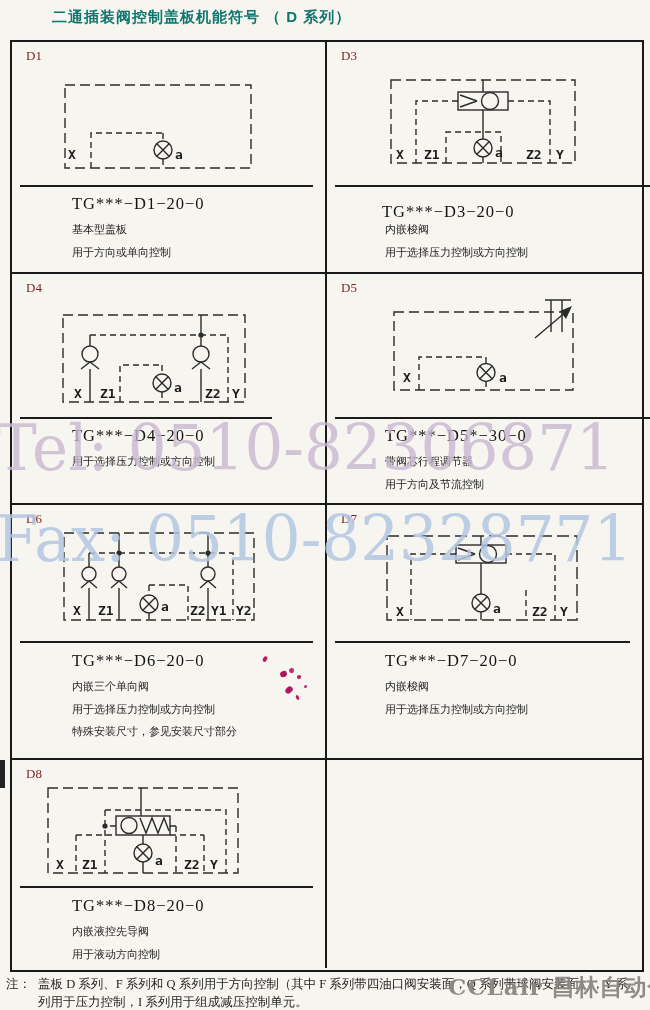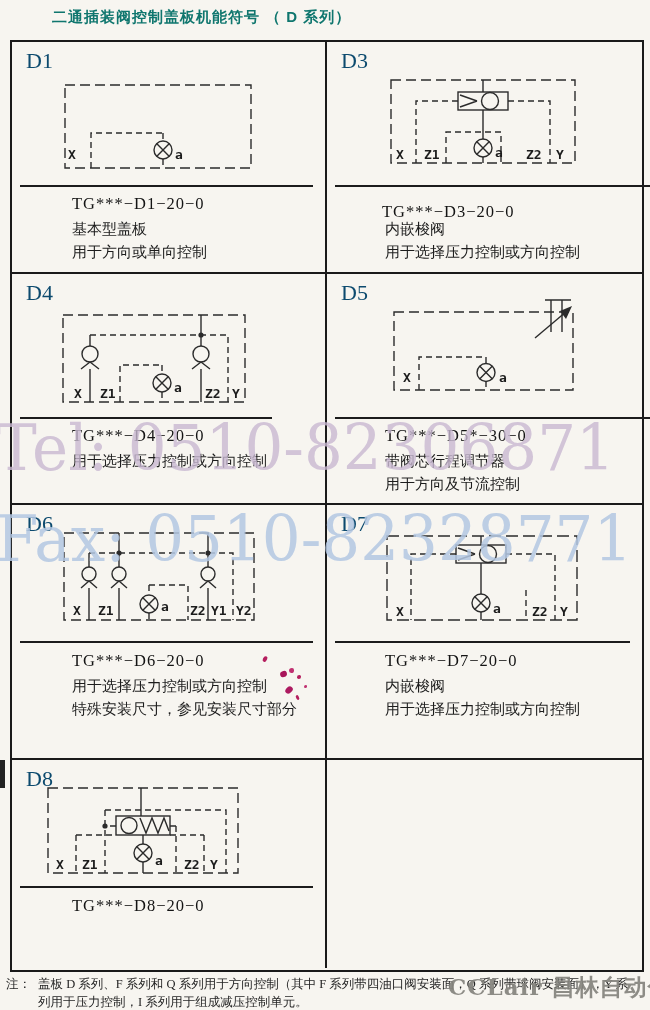--- a/index.html
+++ b/index.html
@@ -4,24 +4,24 @@
 <style>
   html,body{margin:0;padding:0;}
   .page{position:relative;width:650px;height:1010px;background:#f7f5f0;overflow:hidden;
         font-family:"Liberation Serif", serif;color:#1c1c1c;}
   .title{position:absolute;left:8px;top:8px;font-family:"Liberation Sans", sans-serif;
          font-weight:bold;font-size:15px;letter-spacing:1px;color:#0f766e;margin-left:44px;}
   .frame{position:absolute;left:10px;top:40px;width:630px;height:928px;border:2px solid #1a1a1a;}
   .vline{position:absolute;left:325px;top:40px;width:2px;height:928px;background:#1a1a1a;}
   .hline{position:absolute;left:10px;width:632px;height:2px;background:#1a1a1a;}
   .cell{position:absolute;}
-  .cell-label{position:absolute;left:14px;top:6px;font-size:22px;color:#0c4a6e;}
+  .cell-label{position:absolute;left:14px;top:6px;font-size:13px;color:#7f1d1d;}
   .sep{position:absolute;left:8px;right:12px;border-top:2px solid #1c1c1c;}
   .code{position:absolute;left:60px;font-size:16.5px;letter-spacing:1px;color:#141414;white-space:nowrap;}
-  .desc{position:absolute;left:60px;font-size:15px;line-height:22.5px;color:#1d1d1d;white-space:nowrap;}
+  .desc{position:absolute;left:60px;font-size:11px;line-height:22.5px;color:#1d1d1d;white-space:nowrap;}
   .diagram{position:absolute;}
   .diagram text{font-family:"DejaVu Sans Mono", monospace;font-size:13px;font-weight:bold;}
   .wm{position:absolute;white-space:nowrap;pointer-events:none;z-index:5;
       font-family:"DejaVu Serif", serif;}
   .wm-tel{left:-4px;top:412px;font-size:63px;color:#c9b9d2;opacity:.8;transform:scaleX(.97);transform-origin:left top;}
   .wm-fax{left:-4px;top:503px;font-size:63px;color:#b4c8e3;opacity:.85;transform:scaleX(.97);transform-origin:left top;}
   .wm-brand{left:448px;top:972px;font-size:23px;font-weight:bold;color:#85847e;opacity:.92;letter-spacing:1px;}
   .note{position:absolute;left:6px;top:976px;width:640px;font-size:12.5px;line-height:17.5px;color:#242424;}
   .note .lbl{position:absolute;left:0;top:0;}
   .note .body{position:absolute;left:32px;top:0;width:606px;}
@@ -204,20 +204,21 @@
         <text x="40" y="86">Z1</text>
         <text x="103" y="82">a</text>
         <text x="132" y="86">Z2</text>
         <text x="153" y="86">Y1</text>
         <text x="178" y="86">Y2</text>
       </g>
     </svg>
     <div class="sep" style="top:136px"></div>
     <div class="code" style="top:146px">TG***−D6−20−0</div>
     <div class="desc" style="top:170px">
+      <div>内嵌三个单向阀</div>
       <div>用于选择压力控制或方向控制</div>
       <div>特殊安装尺寸，参见安装尺寸部分</div>
     </div>
   </div>
 
   <div class="cell" style="left:327px;top:505px;width:315px;height:251px">
     <div class="cell-label">D7</div>
     <svg class="diagram" style="left:55px;top:28px" width="200" height="92" viewBox="0 0 200 92">
       <g stroke="#2b2b2b" stroke-width="1.4" fill="none">
         <rect x="5" y="3" width="190" height="84" stroke-dasharray="12,5"></rect>
@@ -273,20 +274,24 @@
       <g fill="#1c1c1c">
         <text x="12" y="89">X</text>
         <text x="38" y="89">Z1</text>
         <text x="111" y="85">a</text>
         <text x="140" y="89">Z2</text>
         <text x="166" y="89">Y</text>
       </g>
     </svg>
     <div class="sep" style="top:126px"></div>
     <div class="code" style="top:136px">TG***−D8−20−0</div>
+    <div class="desc" style="top:160px">
+      <div>内嵌液控先导阀</div>
+      <div>用于液动方向控制</div>
+    </div>
   </div>
 
   <div>
     <div class="ink" style="left:263px;top:656px;width:4px;height:6px;background:#b51e5e;transform:rotate(25deg)"></div>
     <div class="ink" style="left:280px;top:671px;width:7px;height:6px;background:#a8155a;transform:rotate(-15deg)"></div>
     <div class="ink" style="left:289px;top:668px;width:5px;height:5px;background:#c03070"></div>
     <div class="ink" style="left:297px;top:675px;width:4px;height:4px;background:#b51e5e"></div>
     <div class="ink" style="left:286px;top:686px;width:6px;height:8px;background:#ad1a60;transform:rotate(40deg)"></div>
     <div class="ink" style="left:304px;top:685px;width:3px;height:3px;background:#c03070"></div>
     <div class="ink" style="left:296px;top:695px;width:3px;height:5px;background:#b51e5e;transform:rotate(-30deg)"></div>

